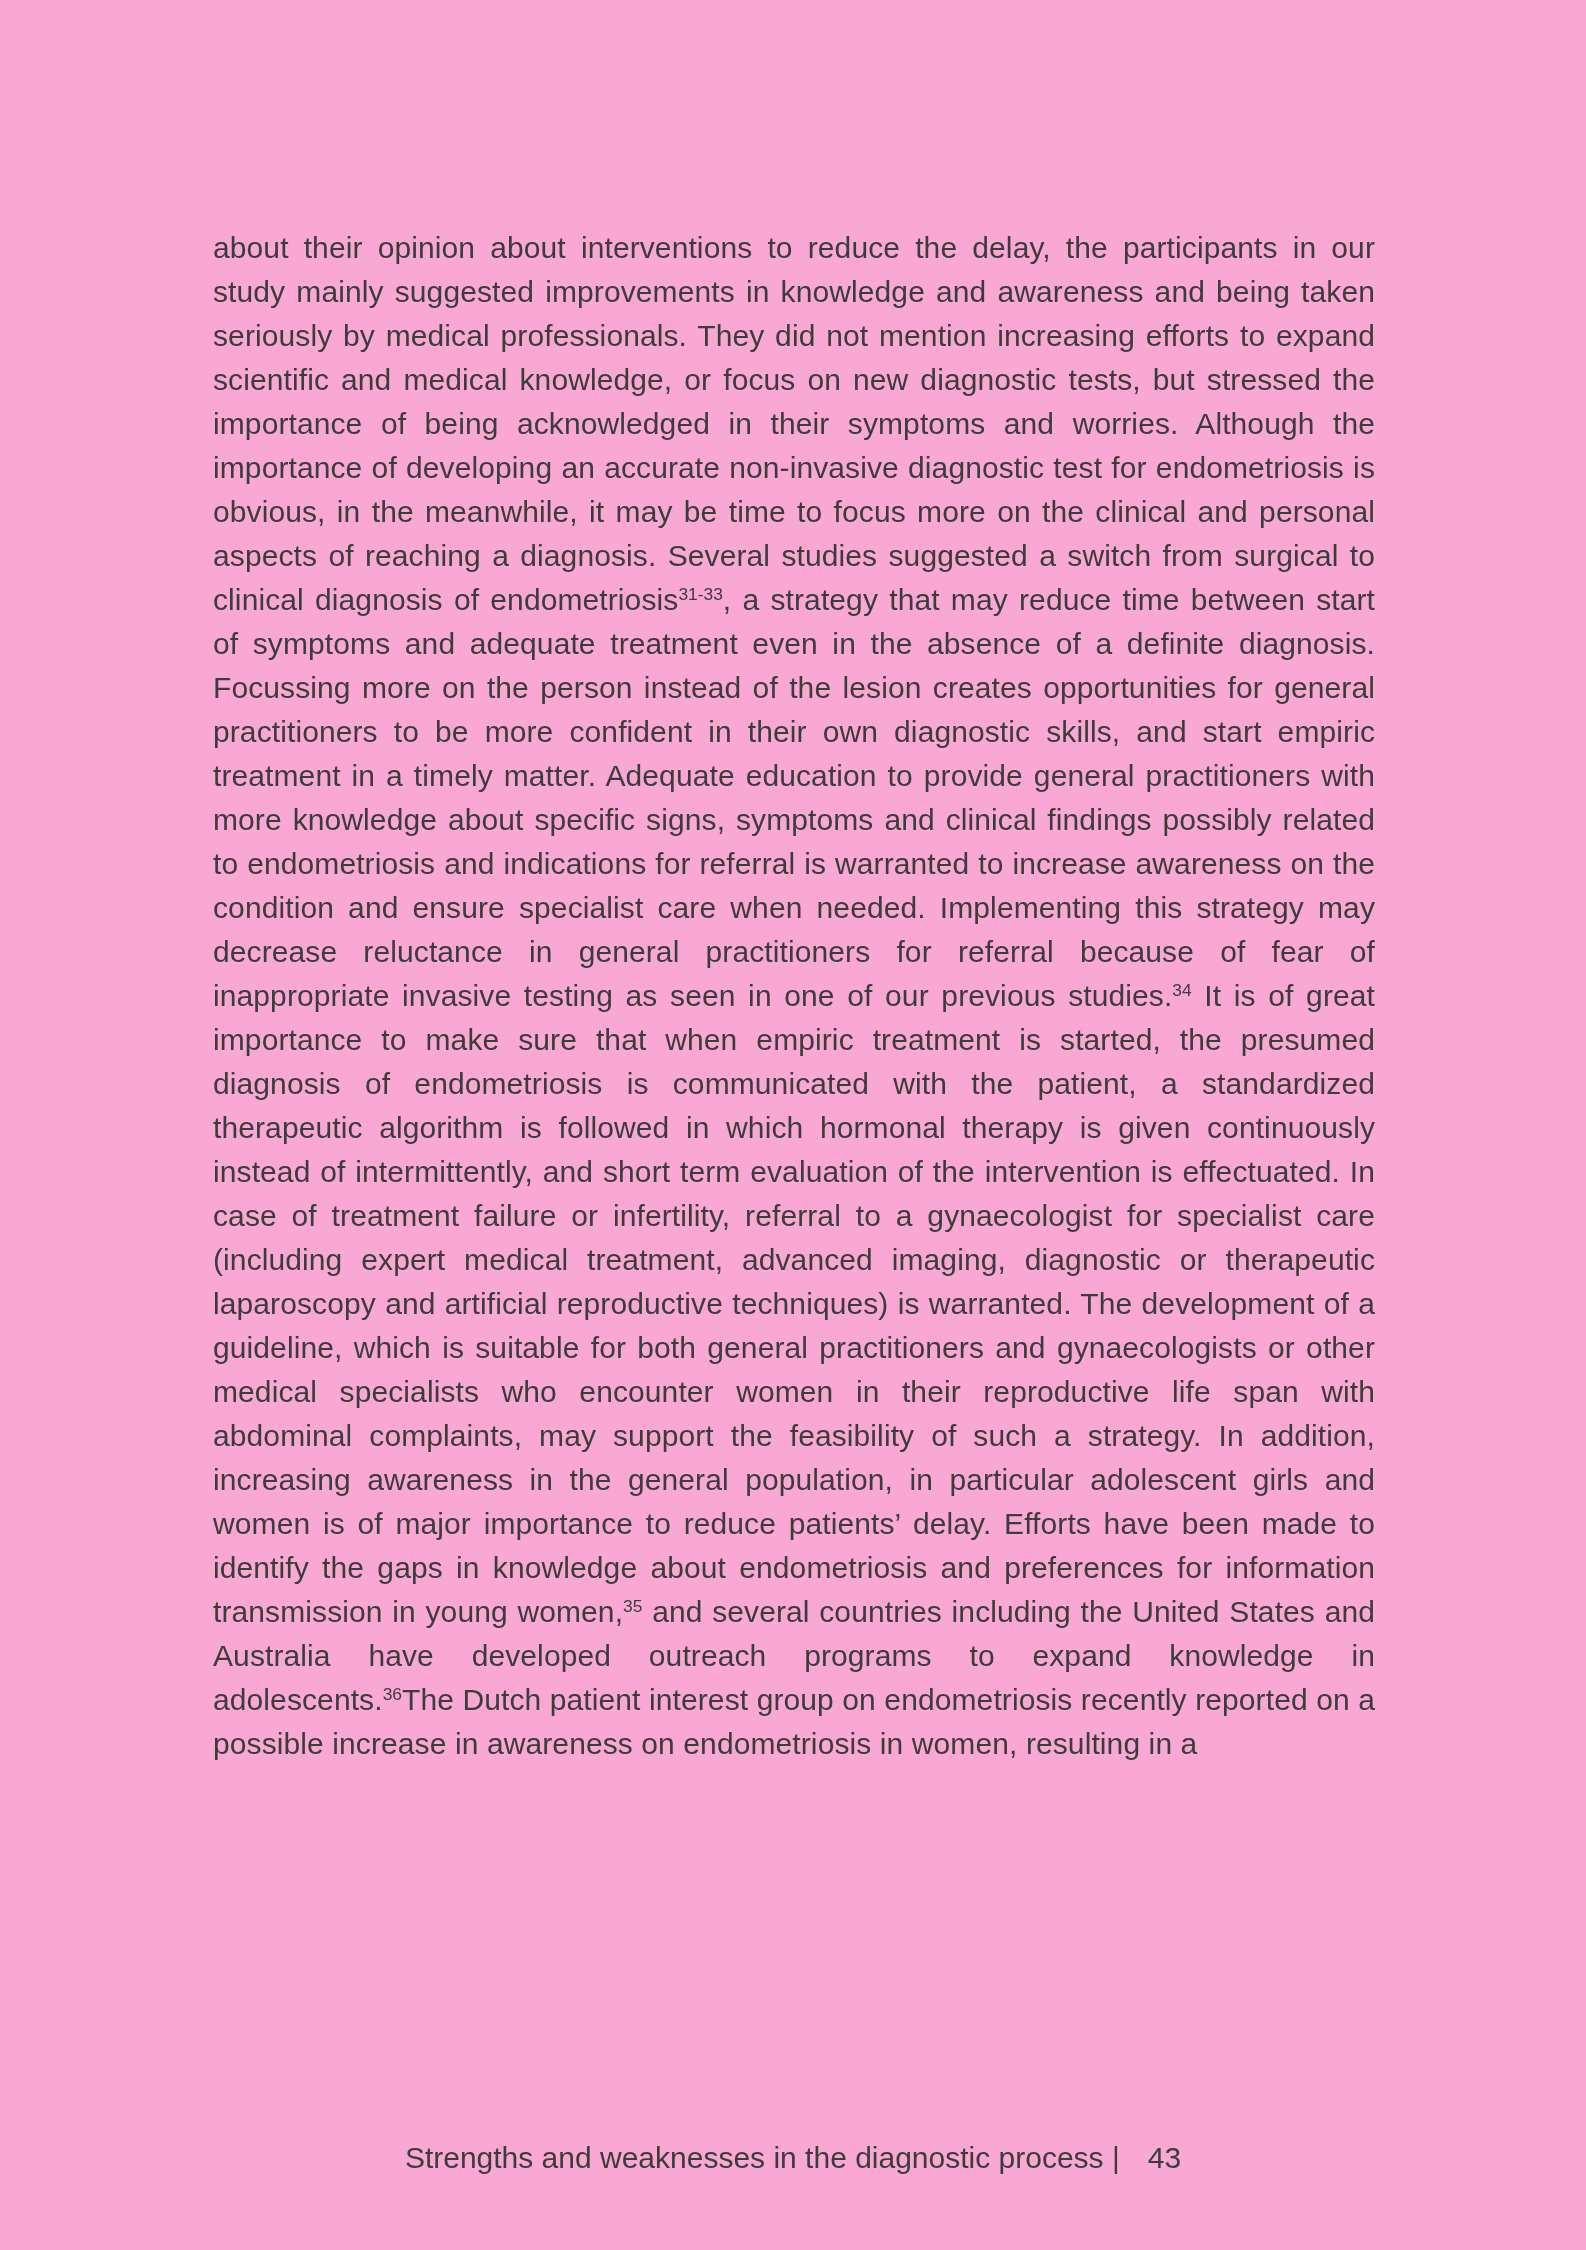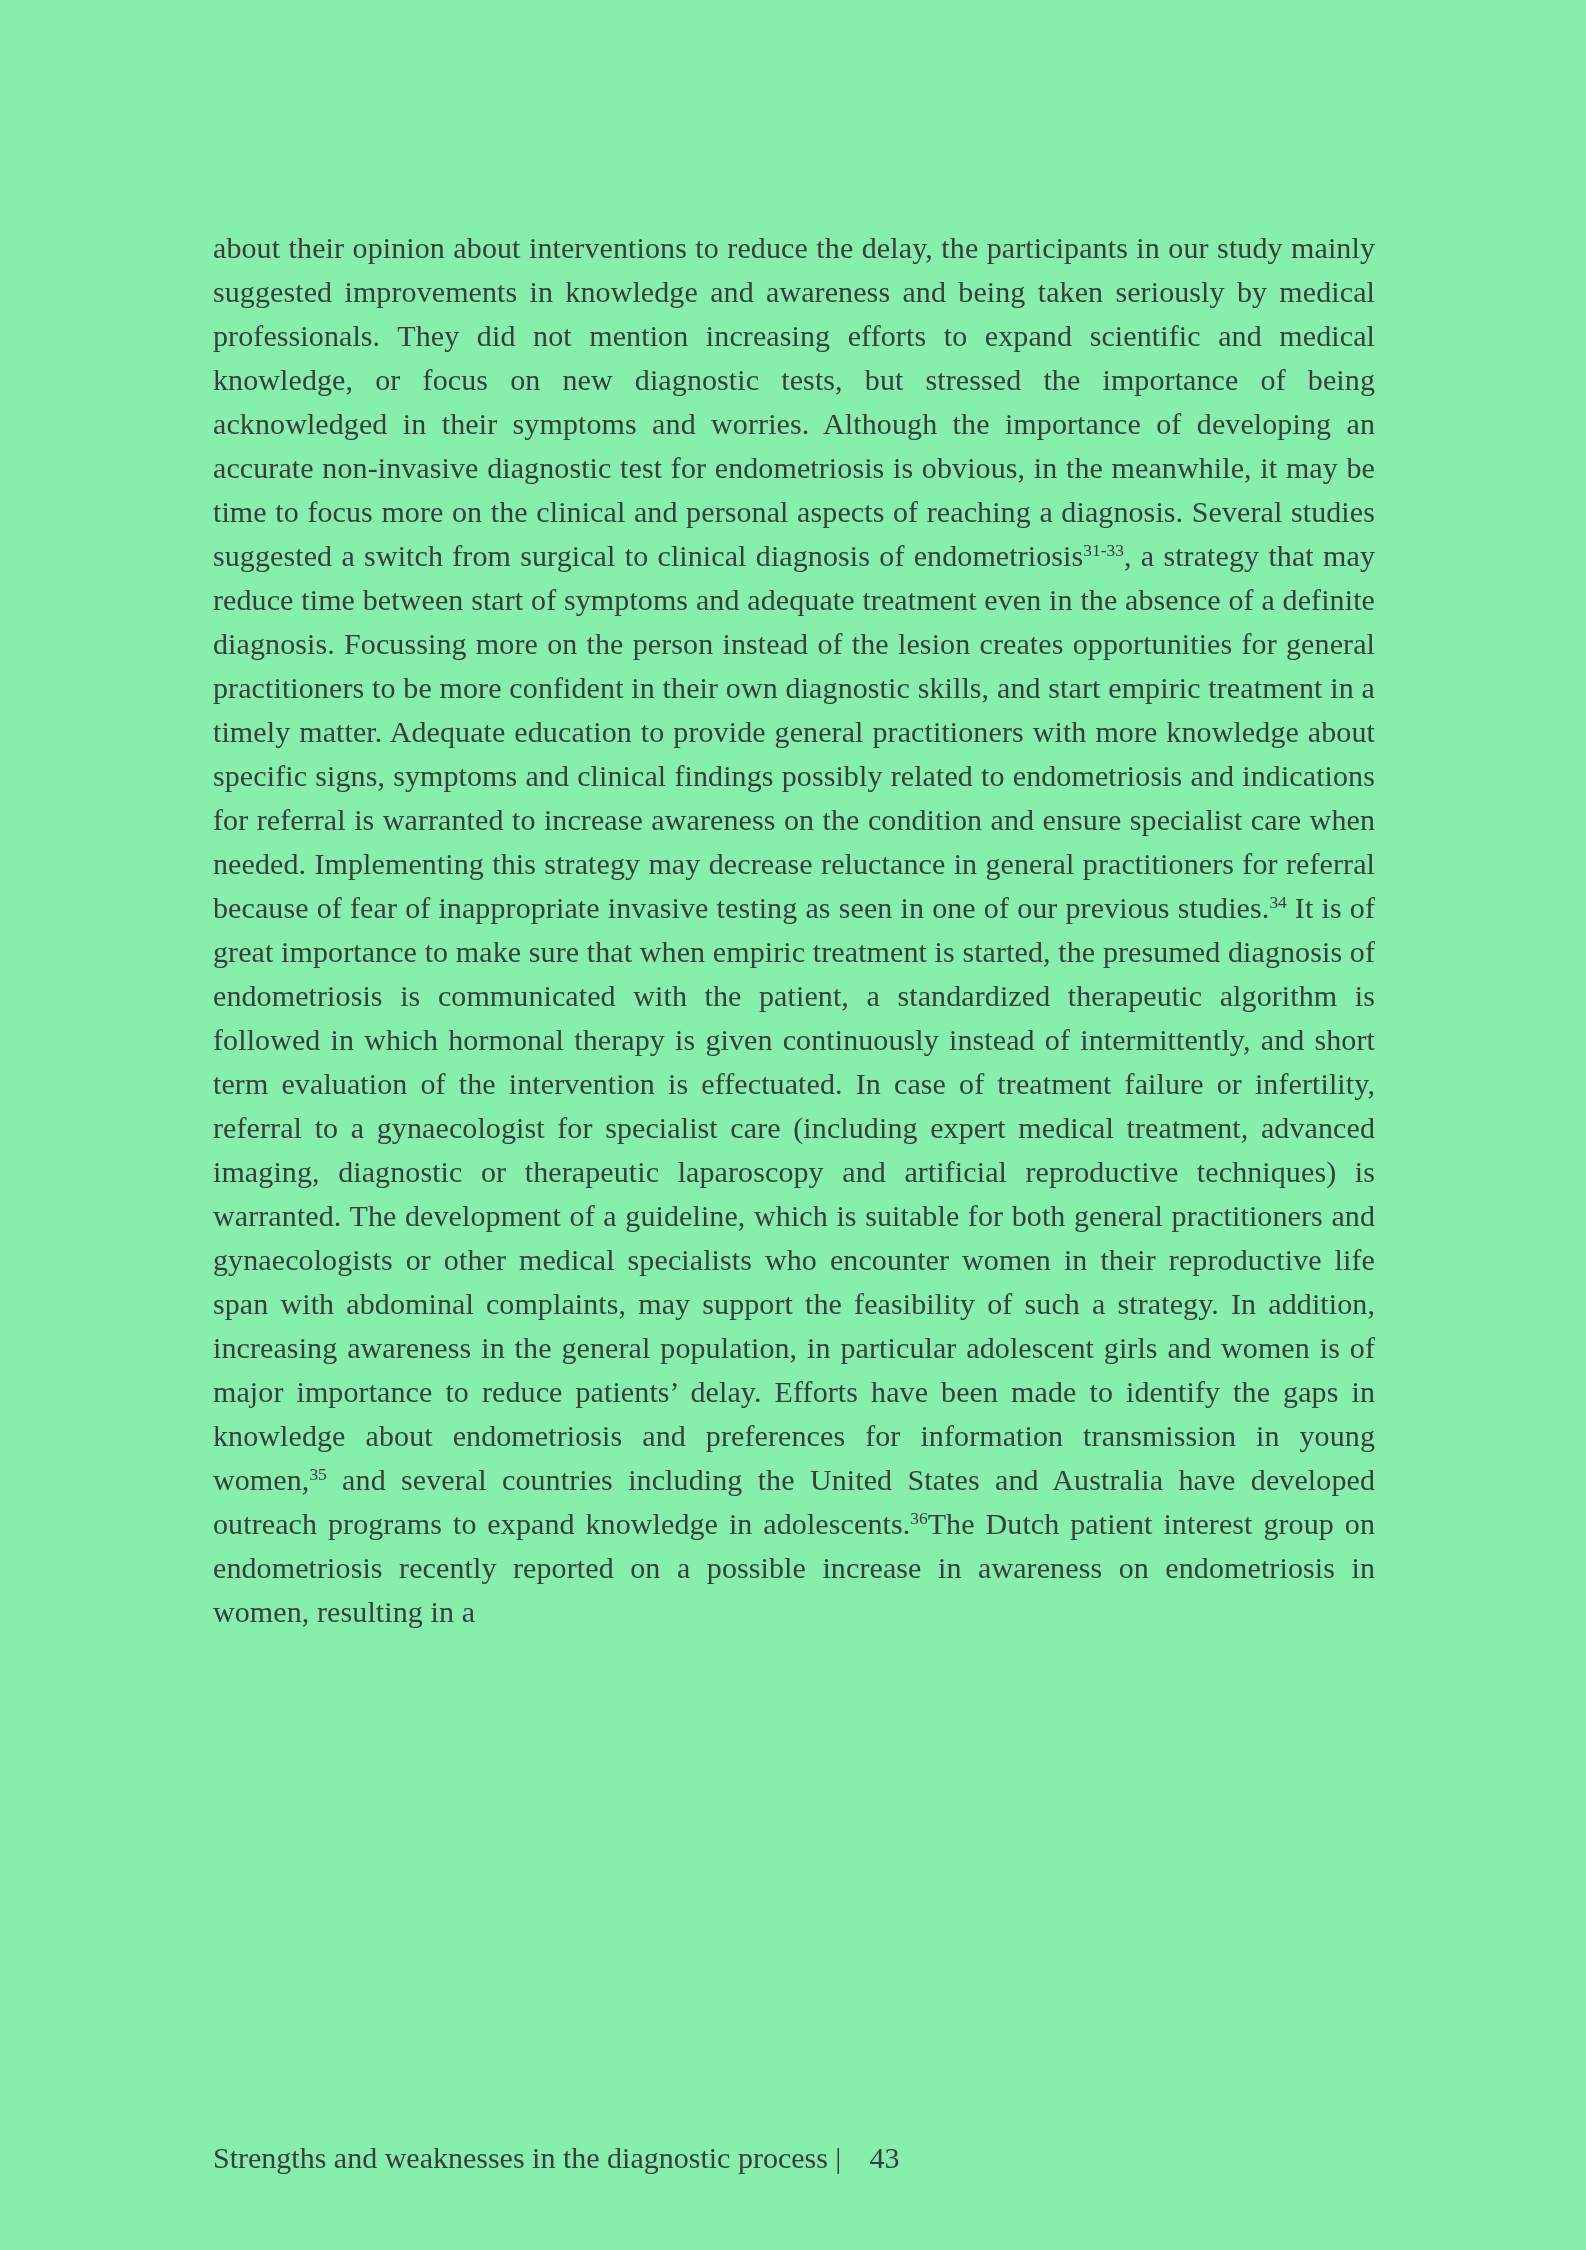--- a/index.html
+++ b/index.html
@@ -4,22 +4,22 @@
 <style>
   html, body {
     margin: 0;
     padding: 0;
     background: #ffffff;
   }
   .page {
     position: relative;
     width: 1586px;
     height: 2250px;
-    background: #86efac;
-    font-family: Liberation Serif, serif;
+    background: #f9a8d4;
+    font-family: Liberation Sans, sans-serif;
     color: #3c3c3c;
     overflow: hidden;
   }
   .body-text {
     position: absolute;
     left: 213px;
     top: 226px;
     width: 1162px;
     font-size: 30px;
     line-height: 44px;
@@ -35,21 +35,21 @@
     position: relative;
     top: -0.55em;
     letter-spacing: 0;
   }
   .footer {
     position: absolute;
     left: 213px;
     right: 213px;
     top: 2136px;
     display: flex;
-    justify-content: flex-start;
+    justify-content: center;
     align-items: baseline;
     font-size: 30px;
     line-height: 44px;
     color: #3c3c3c;
   }
   .footer .page-number {
     margin-left: 28px;
   }
 </style>
 </head>

